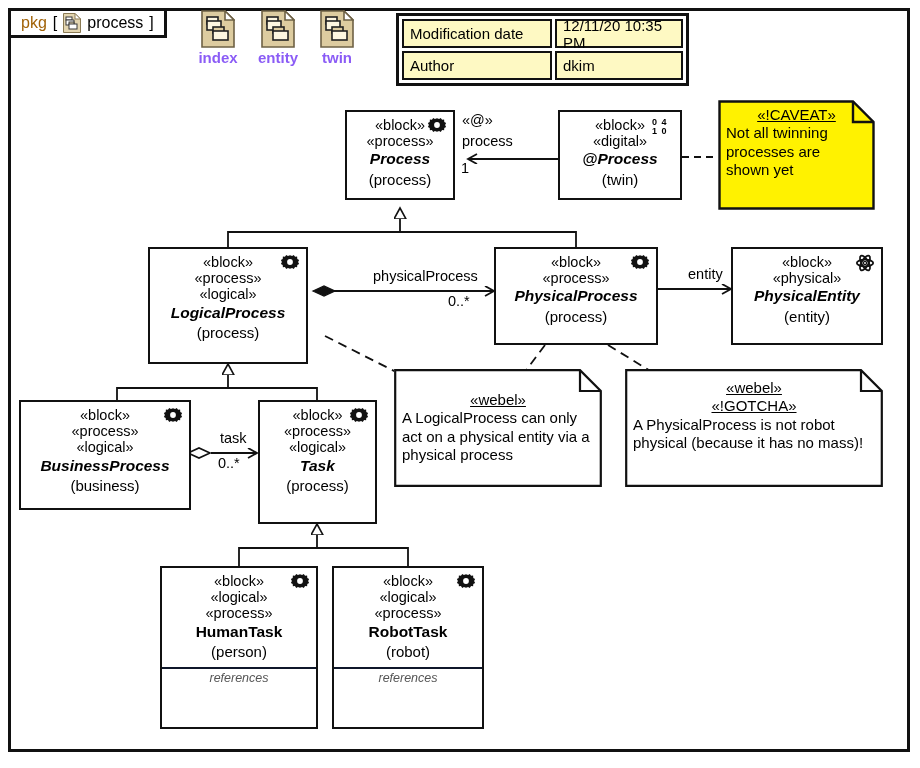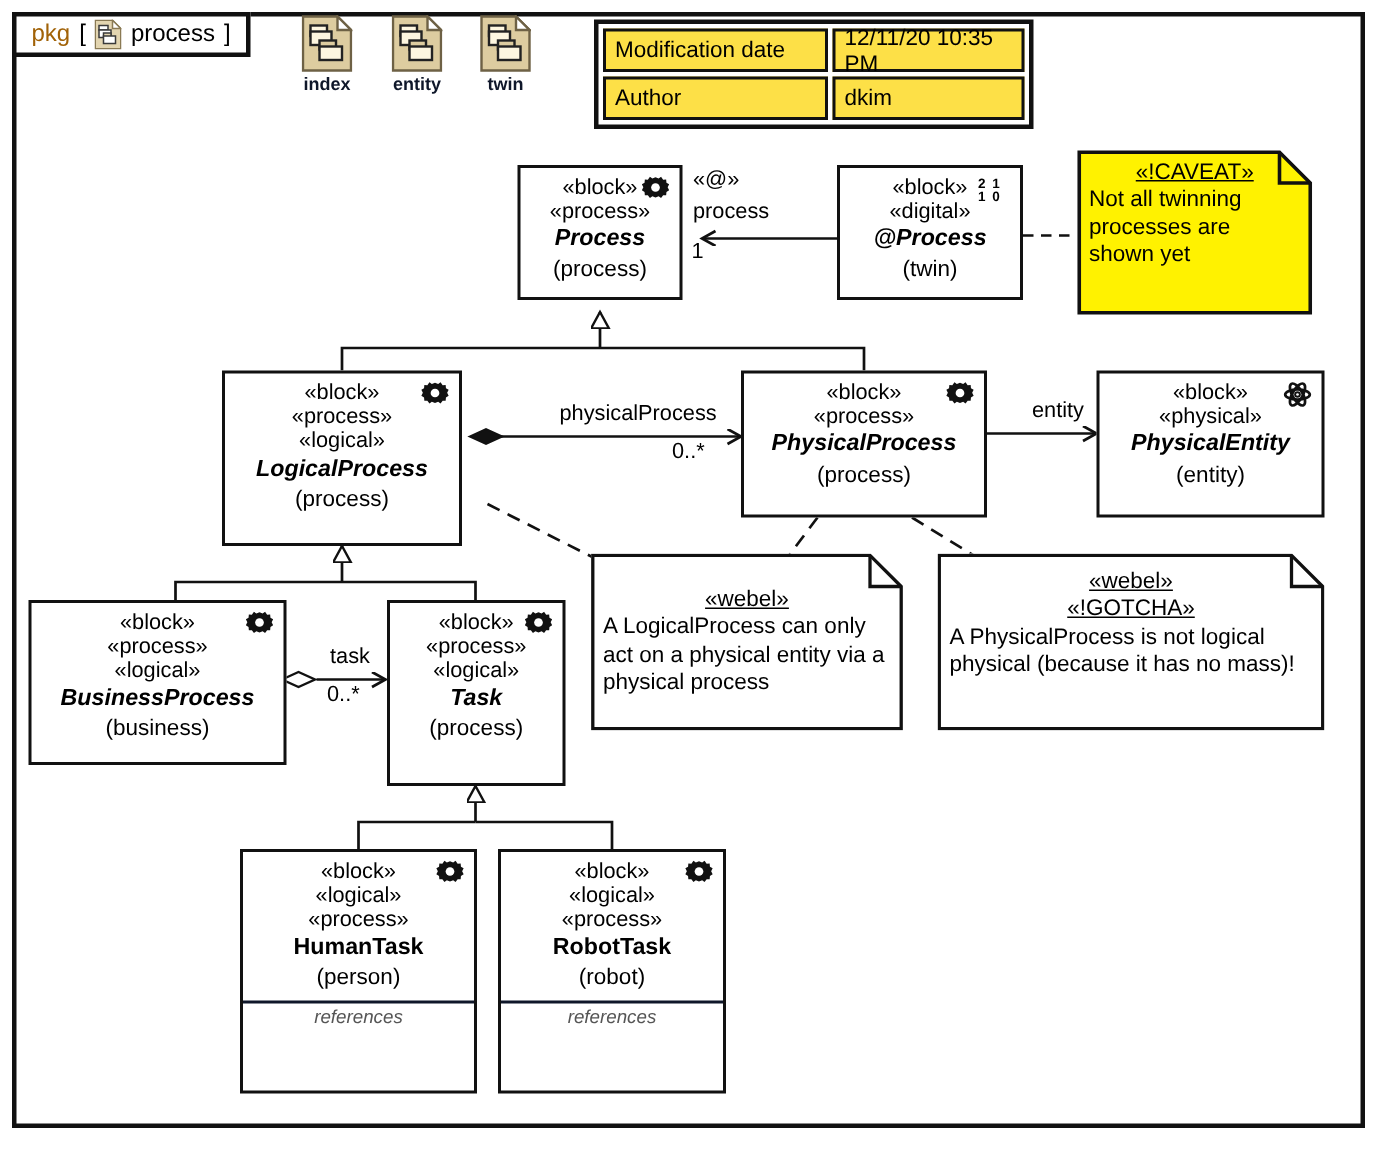--- a/index.html
+++ b/index.html
@@ -44,23 +44,23 @@
   .pkg-bracket { color: #000; font-size: 16px; }
   .pkg-name { color: #000; font-size: 16px; }
 
   
   .pkg-icon-item {
     position: absolute;
     width: 64px;
     text-align: center;
   }
   .pkg-icon-item .icon-label {
-    font-size: 12px;
+    font-size: 15px;
     font-weight: bold;
-    color: #0f172a;
+    color: #8b5cf6;
     margin-top: 1px;
   }
   .file-icon {
     width: 34px; height: 38px;
     margin: 0 auto;
     position: relative;
   }
 
   
   #meta-table {
@@ -69,21 +69,21 @@
     background: #fff;
     box-sizing: border-box;
     padding: 3px;
   }
   #meta-table .row { display: flex; }
   #meta-table .cell {
     border: 2px solid #111;
     box-sizing: border-box;
     font-size: 15px;
     padding: 3px 6px;
-    background: #fde047;
+    background: #fef9c3;
     display: flex;
     align-items: center;
   }
   #meta-table .cell.key { width: 150px; height: 29px; }
   #meta-table .cell.val { width: 128px; height: 29px; margin-left: 3px;}
   #meta-table .row + .row { margin-top: 3px; justify-content: space-between; }
 
   
   .block {
     position: absolute;
@@ -344,21 +344,21 @@
       <div class="stereo">«block»</div>
       <div class="stereo">«process»</div>
       <div class="blockname abstract">Process</div>
       <div class="pkgref">(process)</div>
     </div>
   </div>
 
   <div class="block" style="left:558px; top:110px; width:124px; height:90px;">
     <div class="compartment-main">
       <div class="badge digital">
-        <div>2 1</div>
+        <div>0 4</div>
         <div>1 0</div>
       </div>
       <div class="stereo">«block»</div>
       <div class="stereo">«digital»</div>
       <div class="blockname abstract">@Process</div>
       <div class="pkgref">(twin)</div>
     </div>
   </div>
 
   <div class="note caveat" style="left:718px; top:100px; width:157px; height:110px;">
@@ -440,21 +440,21 @@
 
   <div class="note" style="left:625px; top:369px; width:258px; height:118px;">
     <div class="note-body">
       <svg width="258" height="118" viewBox="0 0 258 118" preserveAspectRatio="none">
         <polygon points="1.2,1.2 236,1.2 256.8,22 256.8,116.8 1.2,116.8" fill="#FFFFFF" stroke="#111" stroke-width="2.2"></polygon>
         <polyline points="236,1.2 236,22 256.8,22" fill="none" stroke="#111" stroke-width="2.2"></polyline>
       </svg>
       <div class="note-text" style="padding-top:10px;">
         <div class="note-stereo">«webel»</div>
         <div class="note-stereo">«!GOTCHA»</div>
-        <div>A PhysicalProcess is not logical physical (because it has no mass)!</div>
+        <div>A PhysicalProcess is not robot physical (because it has no mass)!</div>
       </div>
     </div>
   </div>
 
   <div class="block" style="left:19px; top:400px; width:172px; height:110px;">
     <div class="compartment-main">
       <div class="badge">
         <svg width="20" height="20" viewBox="0 0 20 20">
           <path d="M10 1.2 L12.1 2.0 L13.7 0.9 L15.1 2.8 L17.1 2.6 L17.3 4.9 L19.1 5.9 L18.1 7.9 L19.1 9.9 L17.3 11.0 L17.1 13.2 L15.1 13.1 L13.7 15.0 L12.1 13.9 L10 14.7 L7.9 13.9 L6.3 15.0 L4.9 13.1 L2.9 13.2 L2.7 11.0 L0.9 9.9 L1.9 7.9 L0.9 5.9 L2.7 4.9 L2.9 2.6 L4.9 2.8 L6.3 0.9 L7.9 2.0 Z" fill="#111"></path>
           <circle cx="10" cy="8" r="2.9" fill="#fff"></circle>

